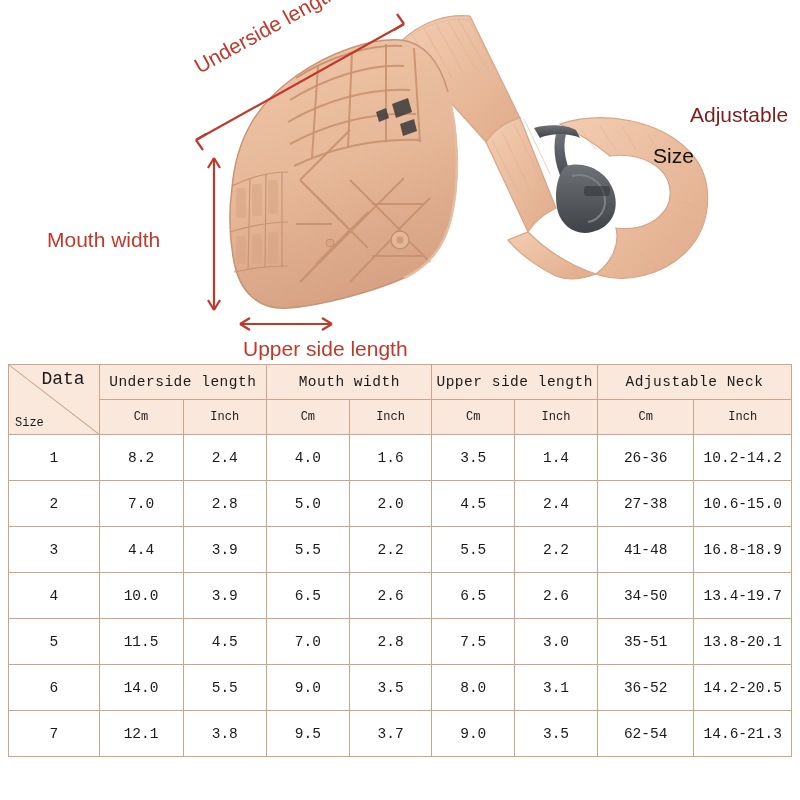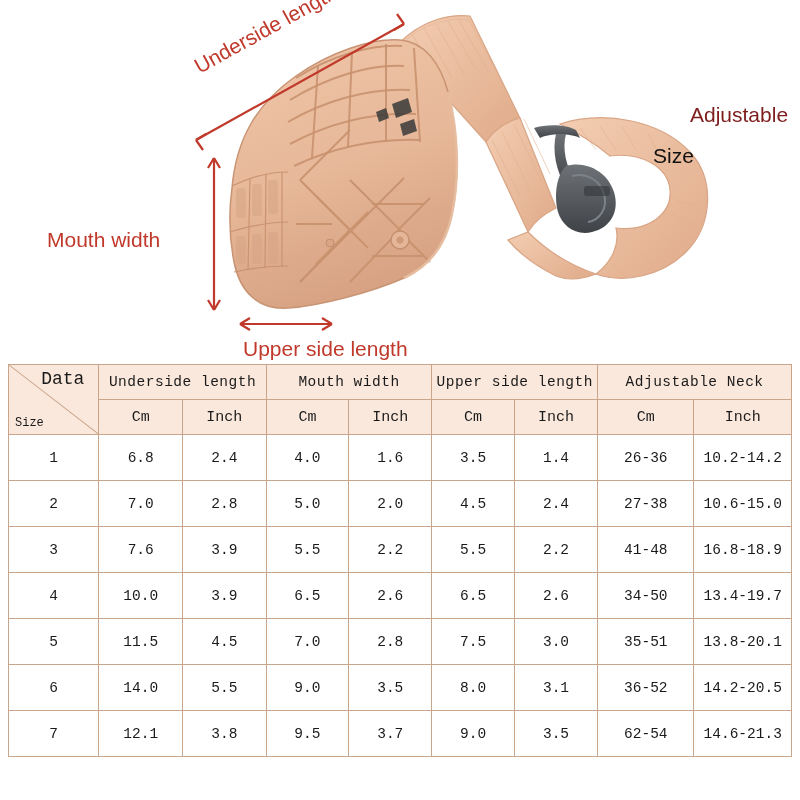--- a/index.html
+++ b/index.html
@@ -107,21 +107,21 @@
     position: absolute;
     right: 14px;
     top: 4px;
     font-size: 18px;
   }
   .grp-head {
     font-size: 14.5px;
     letter-spacing: 0.5px;
   }
   .unit-head {
-    font-size: 15px;
+    font-size: 12px;
   }
   .col-narrow { width: 86px; }
   .col-wide { width: 100px; }
 </style>
 </head>
 <body>
 
 <div id="illustration">
 
   <svg width="800" height="362" viewBox="0 0 800 362" style="position:absolute;left:0;top:0;">
@@ -317,21 +317,21 @@
       <td class="unit-head col-narrow">Inch</td>
       <td class="unit-head col-narrow">Cm</td>
       <td class="unit-head col-narrow">Inch</td>
       <td class="unit-head col-wide">Cm</td>
       <td class="unit-head col-wide">Inch</td>
     </tr>
   </thead>
   <tbody>
     <tr>
       <td>1</td>
-      <td>6.8</td>
+      <td>8.2</td>
       <td>2.4</td>
       <td>4.0</td>
       <td>1.6</td>
       <td>3.5</td>
       <td>1.4</td>
       <td>26-36</td>
       <td>10.2-14.2</td>
     </tr>
     <tr>
       <td>2</td>
@@ -339,21 +339,21 @@
       <td>2.8</td>
       <td>5.0</td>
       <td>2.0</td>
       <td>4.5</td>
       <td>2.4</td>
       <td>27-38</td>
       <td>10.6-15.0</td>
     </tr>
     <tr>
       <td>3</td>
-      <td>7.6</td>
+      <td>4.4</td>
       <td>3.9</td>
       <td>5.5</td>
       <td>2.2</td>
       <td>5.5</td>
       <td>2.2</td>
       <td>41-48</td>
       <td>16.8-18.9</td>
     </tr>
     <tr>
       <td>4</td>

